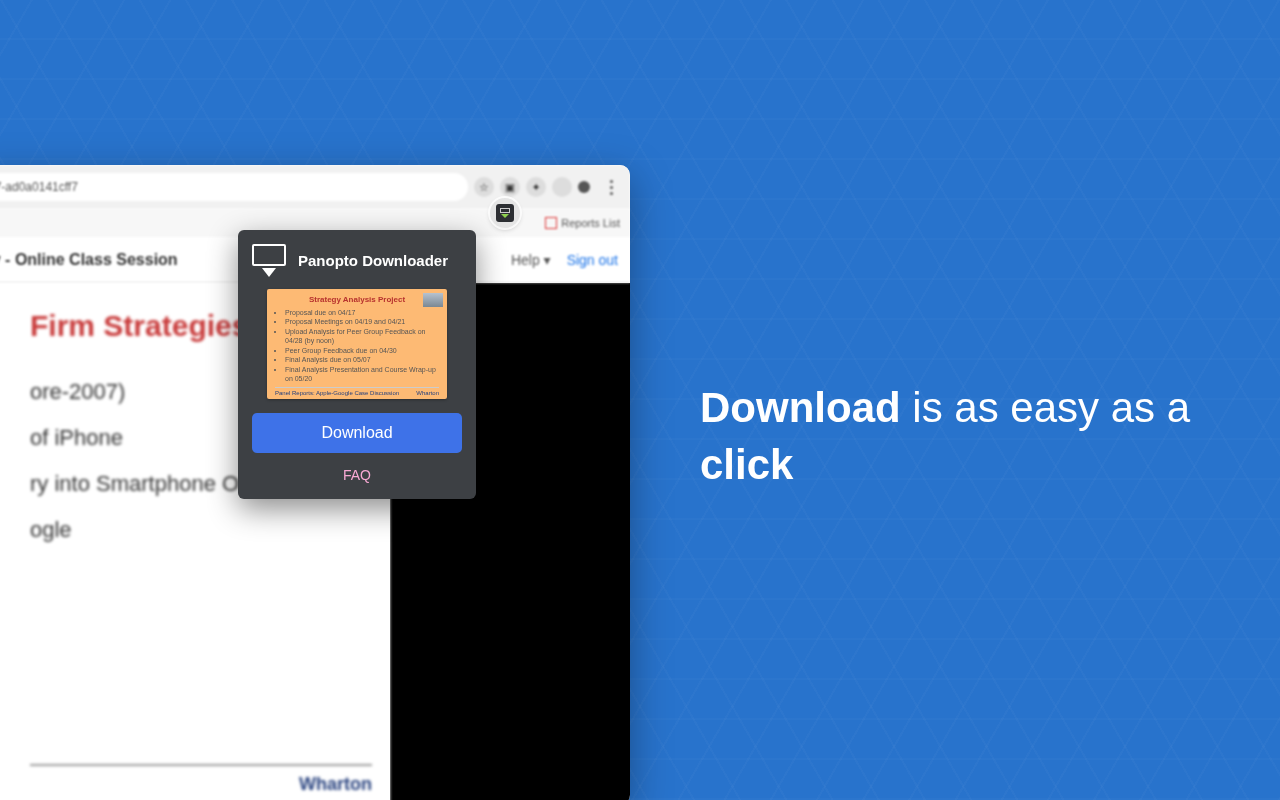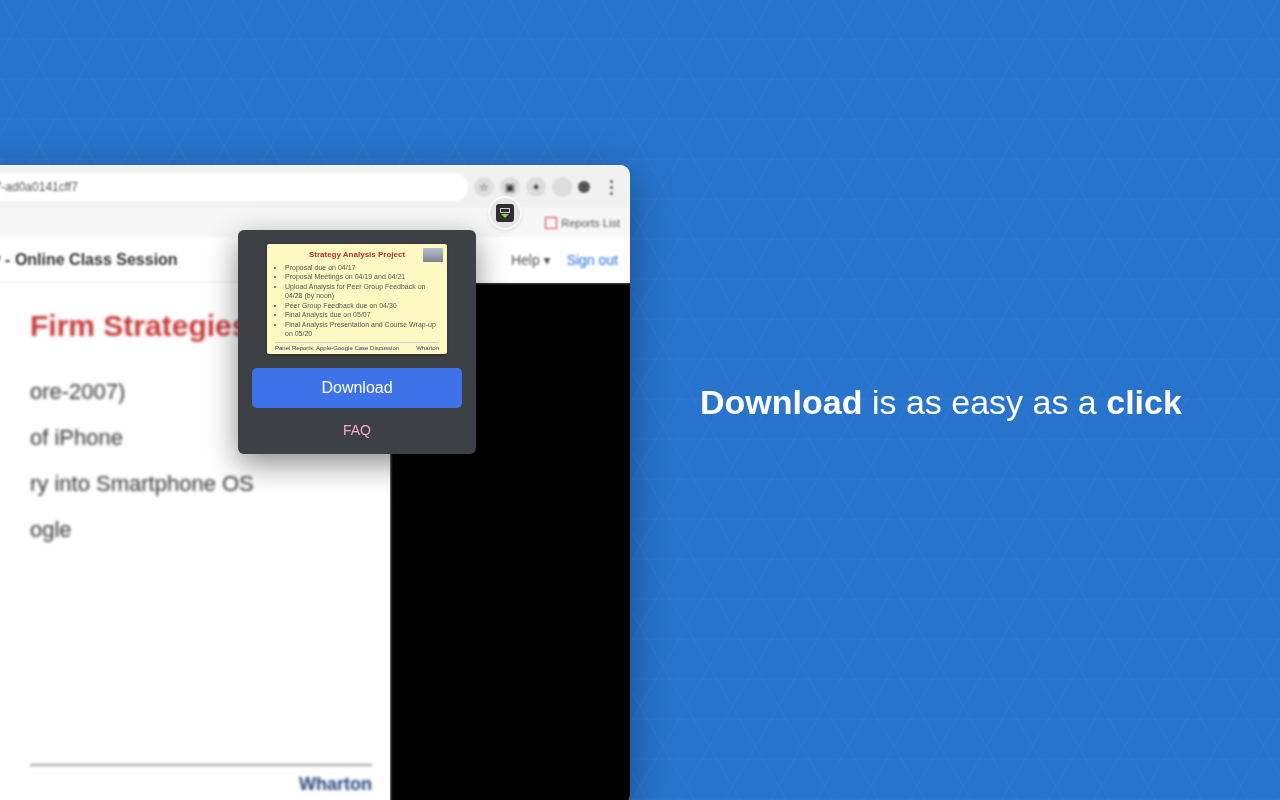--- a/index.html
+++ b/index.html
@@ -14,21 +14,21 @@
       repeating-linear-gradient(-60deg, rgba(255,255,255,0.025) 0 2px, transparent 2px 40px),
       repeating-linear-gradient(0deg, rgba(255,255,255,0.02) 0 2px, transparent 2px 40px);
   }
 
   
   .hero {
     position: absolute;
     left: 700px; top: 380px;
     width: 560px;
     color: #ffffff;
-    font-size: 34px;
+    font-size: 42px;
     line-height: 1.35;
     font-weight: 300;
   }
   .hero b { font-weight: 700; }
 
   
   .browser {
     position: absolute;
     left: -30px; top: 165px;
     width: 660px; height: 640px;
@@ -104,21 +104,21 @@
     padding:14px 14px 16px;
     color:#fff;
   }
   .popup-head{display:flex;align-items:center;gap:12px;margin-bottom:12px;}
   .tv-icon{display:flex;flex-direction:column;align-items:center;}
   .tv-box{width:34px;height:22px;border:2px solid #fff;border-radius:2px;}
   .tv-tri{width:0;height:0;border-left:7px solid transparent;border-right:7px solid transparent;border-top:9px solid #fff;margin-top:2px;}
   .popup-title{font-size:15px;font-weight:700;}
 
   .thumb{
-    width:180px;height:110px;margin:0 auto 14px;background:#fef9c3;border-radius:2px;
+    width:180px;height:110px;margin:0 auto 14px;background:#fdba74;border-radius:2px;
     padding:6px 8px 3px;color:#333;display:flex;flex-direction:column;font-size:7px;position:relative;
     box-shadow:0 1px 3px rgba(0,0,0,0.3);
   }
   .thumb-title{color:#b7322e;text-align:center;font-size:8px;font-weight:600;margin-bottom:4px;}
   .thumb li{list-style:disc;margin-left:10px;line-height:1.35;color:#555;}
   .thumb-footer{margin-top:auto;border-top:1px solid #ccc;padding-top:2px;display:flex;justify-content:space-between;color:#26407d;font-size:6px;}
   .thumb-pic{position:absolute;top:4px;right:4px;width:20px;height:14px;background:linear-gradient(#b6c2cf,#7b8893);}
 
   .dl-btn{
     display:block;width:100%;height:40px;border:none;border-radius:5px;
@@ -192,20 +192,27 @@
 </div>
 
 <div class="ext-icon-ring">
   <div class="inner">
       <div class="bar"></div>
       <div class="arr"></div>
     </div>
 </div>
 
 <div class="popup">
+  <div class="popup-head">
+    <div class="tv-icon">
+      <div class="tv-box"></div>
+        <div class="tv-tri"></div>
+    </div>
+    <div class="popup-title">Panopto Downloader</div>
+  </div>
   <div class="thumb">
     <div class="thumb-pic"></div>
     <div class="thumb-title">Strategy Analysis Project</div>
     <ul>
       <li>Proposal due on 04/17</li>
       <li>Proposal Meetings on 04/19 and 04/21</li>
       <li>Upload Analysis for Peer Group Feedback on 04/28 (by noon)</li>
       <li>Peer Group Feedback due on 04/30</li>
       <li>Final Analysis due on 05/07</li>
       <li>Final Analysis Presentation and Course Wrap-up on 05/20</li>

